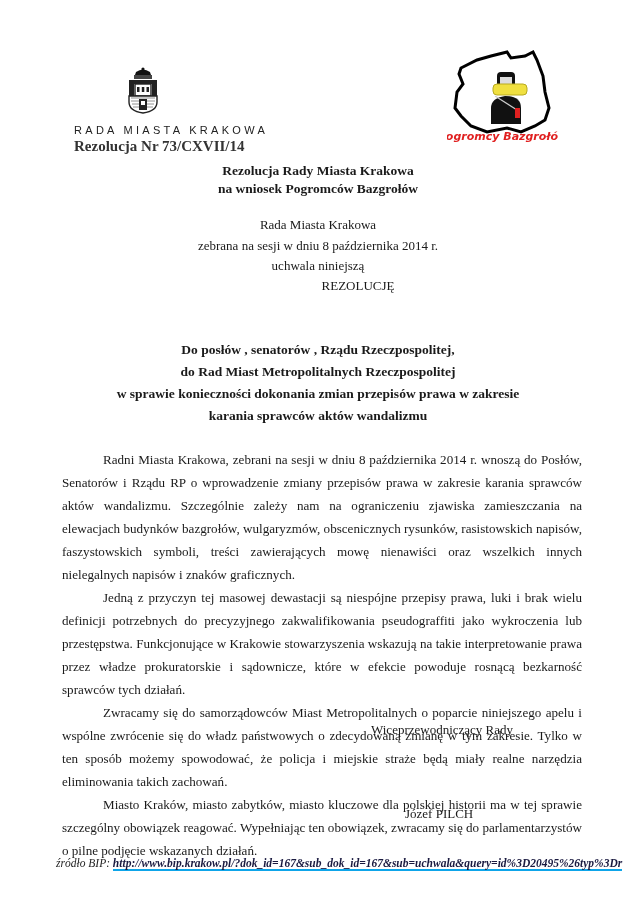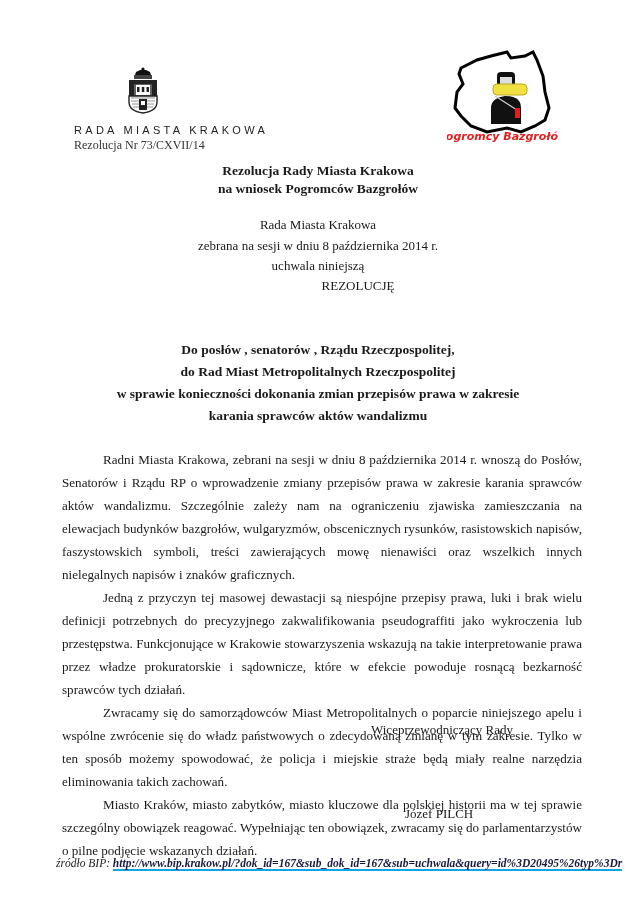--- a/index.html
+++ b/index.html
@@ -2,21 +2,21 @@
 <html><head>
   <meta charset="utf-8">
   <style>
     html, body { margin: 0; padding: 0; background: #ffffff; }
     body { width: 636px; height: 910px; position: relative; overflow: hidden;
       font-family: "Liberation Serif", "DejaVu Serif", serif; color: #1a1a1a; }
     .abs { position: absolute; }
     .crest { left: 123px; top: 66px; width: 40px; height: 48px; }
     .org-name { left: 74px; top: 124px; font-family: "Liberation Sans", "DejaVu Sans", sans-serif;
       font-size: 11px; letter-spacing: 3.3px; color: #222; white-space: nowrap; }
-    .resolution-no { left: 74px; top: 138px; font-size: 12px; color: #333; white-space: nowrap; }
+    .resolution-no { left: 74px; top: 138px; font-size: 15px; color: #333; white-space: nowrap; font-weight: bold; }
     .logo { left: 447px; top: 46px; width: 112px; height: 100px; }
     .center { left: 0; width: 636px; text-align: center; white-space: nowrap; }
     .title { font-weight: bold; font-size: 13.5px; }
     .sub { font-size: 13px; }
     .body-text { left: 62px; width: 520px; font-size: 13.1px; line-height: 23px;
       text-align: justify; top: 448px; }
     .body-text p { margin: 0; text-indent: 41px; }
     .sig { font-size: 13px; white-space: nowrap; }
     .source { left: 56px; top: 857px; font-size: 11.5px; font-style: italic; white-space: nowrap; color: #222; }
     .source a { color: #1a1a40; font-weight: bold; text-decoration: none;

